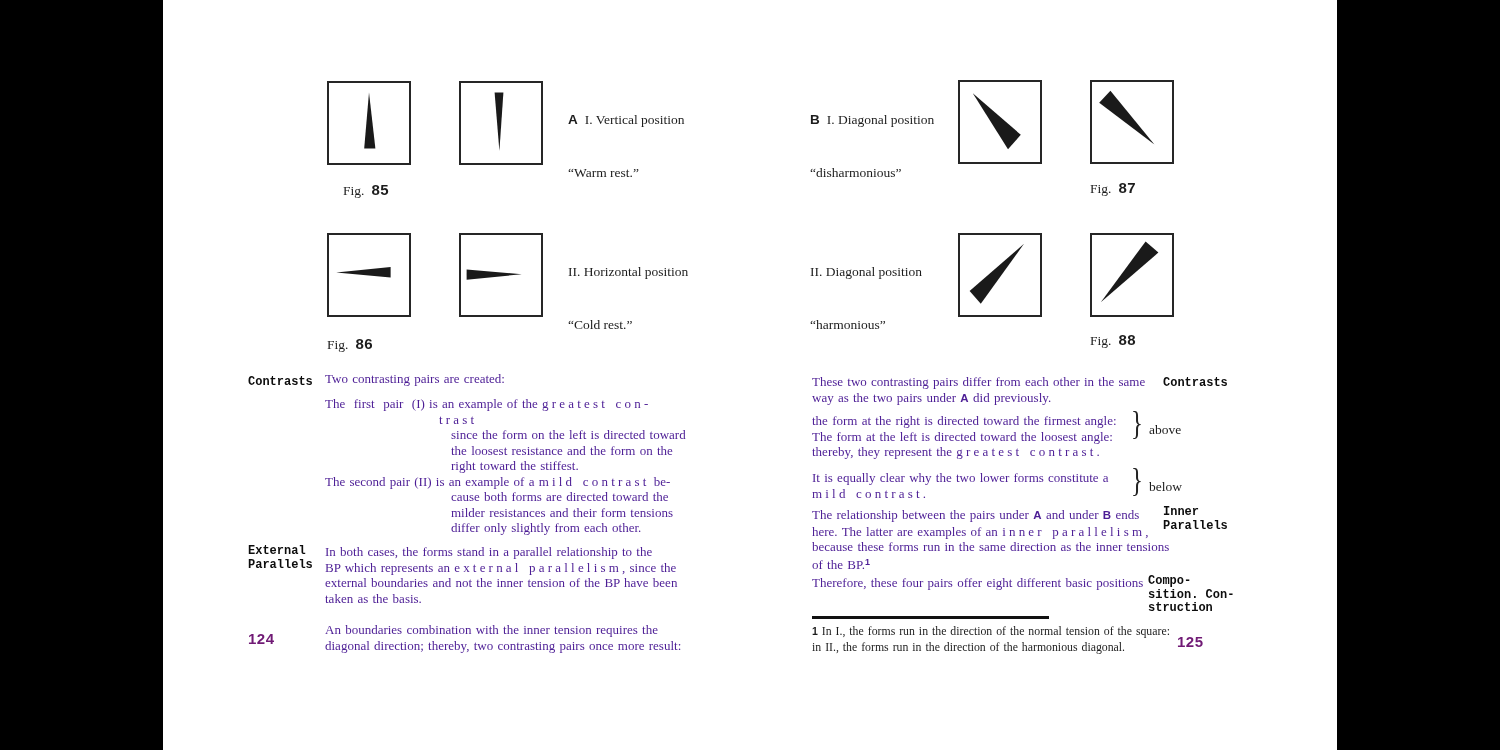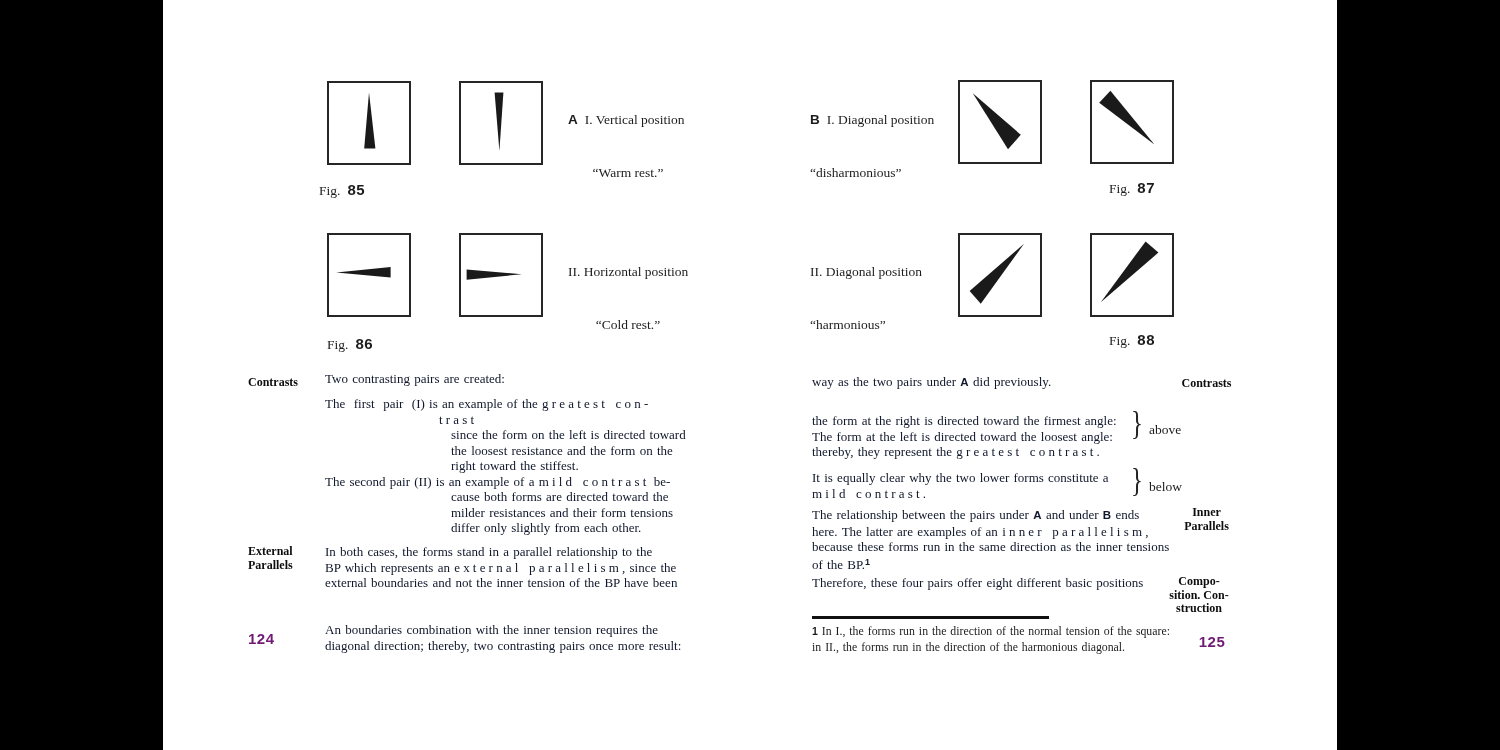--- a/index.html
+++ b/index.html
@@ -1,28 +1,28 @@
 <!DOCTYPE html>
 <html><head>
 <meta charset="utf-8">
 <style>
   html,body{margin:0;padding:0;width:1500px;height:750px;overflow:hidden;background:#000;}
   #stage{position:relative;width:1500px;height:660px;background:#000;font-family:"Liberation Serif",serif;}
   #paper{position:absolute;left:163px;top:0;width:1174px;height:750px;background:#ffffff;}
   .abs{position:absolute;}
-  .txt{font-size:13px;line-height:15.5px;color:#0f172a;white-space:pre;word-spacing:1px;}
+  .txt{font-size:13px;line-height:15.5px;color:#4c1d95;white-space:pre;word-spacing:1px;}
   .txt div{min-height:15.5px;}
   .ls{letter-spacing:3.2px;}
   .b{font-family:"Liberation Sans",sans-serif;font-weight:700;font-size:11.5px;letter-spacing:.2px;}
   .sup{font-family:"Liberation Sans",sans-serif;font-weight:700;font-size:9px;vertical-align:4px;}
   .fnb{font-family:"Liberation Sans",sans-serif;font-weight:700;font-size:10.5px;}
   .ind1{padding-left:114px;}
   .ind2{padding-left:126px;}
-  .mlabel{font-family:Liberation Serif, serif;font-weight:700;font-size:12px;line-height:13.5px;color:#0d0d0d;white-space:pre-line;}
-  .r{text-align:center;}
+  .mlabel{font-family:Liberation Mono, monospace;font-weight:700;font-size:12px;line-height:13.5px;color:#0d0d0d;white-space:pre-line;}
+  .r{text-align:left;}
   .figsq{position:absolute;width:84px;height:84px;border:2px solid #262626;background:#fff;box-sizing:border-box;}
   .figsq svg{width:100%;height:100%;display:block;}
   .figlabel{font-size:13.5px;color:#1c1c1c;}
   .figlabel .num{font-family:"Liberation Sans",sans-serif;font-weight:700;font-size:15px;margin-left:7px;letter-spacing:.5px;}
   .cap{font-size:13.5px;line-height:17.5px;color:#1c1c1c;white-space:pre;}
   .capb{font-family:"Liberation Sans",sans-serif;font-weight:700;font-size:13.5px;margin-right:7px;}
   .brace{font-size:33px;line-height:33px;color:#222;transform:scaleX(.75);transform-origin:left center;font-weight:400;}
   .sideword{font-size:13.5px;color:#1c1c1c;}
   .fnrule{position:absolute;height:3px;background:#111;}
   .fn{font-size:11.8px;line-height:15.5px;color:#1c1c1c;white-space:pre;word-spacing:1px;}
@@ -42,21 +42,21 @@
     </div>
     <div class="figsq" style="left:296px;top:81px">
       <svg viewBox="0 0 100 100" preserveAspectRatio="none">
           <polygon points="42,12 53,12 48,85" fill="#1a1a1a"></polygon>
         </svg>
     </div>
     <div class="abs cap" style="left:405px;top:76px;width:120px">
       <div><span class="capb">A</span><span>I. Vertical position</span></div>
       <div class="r">“Warm rest.”</div>
     </div>
-    <div class="abs figlabel" style="left:156px;top:181px">
+    <div class="abs figlabel" style="left:180px;top:181px">
       <span>Fig.</span><span class="num">85</span>
     </div>
 
     <div class="figsq" style="left:164px;top:233px">
       <svg viewBox="0 0 100 100" preserveAspectRatio="none">
           <polygon points="9,47 77,40 77,53" fill="#1a1a1a"></polygon>
         </svg>
     </div>
     <div class="figsq" style="left:296px;top:233px">
       <svg viewBox="0 0 100 100" preserveAspectRatio="none">
@@ -70,21 +70,21 @@
     <div class="abs figlabel" style="left:164px;top:335px">
       <span>Fig.</span><span class="num">86</span>
     </div>
 
     <div class="abs mlabel" style="left:85px;top:376px">Contrasts</div>
     <div class="abs txt" style="left:162px;top:371px"><div><span>Two contrasting pairs are created:</span></div></div>
     <div class="abs txt" style="left:162px;top:396px"><div><span>The  first  pair  (I) is an example of the </span><span class="ls">greatest con-</span></div><div class="ind1"><span class="ls">trast</span></div><div class="ind2"><span>since the form on the left is directed toward</span></div><div class="ind2"><span>the loosest resistance and the form on the</span></div><div class="ind2"><span>right toward the stiffest.</span></div><div><span>The second pair (II) is an example of a </span><span class="ls">mild contrast</span><span> be-</span></div><div class="ind2"><span>cause both forms are directed toward the</span></div><div class="ind2"><span>milder resistances and their form tensions</span></div><div class="ind2"><span>differ only slightly from each other.</span></div></div>
 
     <div class="abs mlabel" style="left:85px;top:545px">External
 Parallels</div>
-    <div class="abs txt" style="left:162px;top:544px"><div><span>In both cases, the forms stand in a parallel relationship to the</span></div><div><span>BP which represents an </span><span class="ls">external parallelism</span><span>, since the</span></div><div><span>external boundaries and not the inner tension of the BP have been</span></div></div>
+    <div class="abs txt" style="left:162px;top:544px"><div><span>In both cases, the forms stand in a parallel relationship to the</span></div><div><span>BP which represents an </span><span class="ls">external parallelism</span><span>, since the</span></div><div><span>external boundaries and not the inner tension of the BP have been</span></div><div><span>taken as the basis.</span></div></div>
     <div class="abs txt" style="left:162px;top:622px"><div><span>An boundaries combination with the inner tension requires the</span></div><div><span>diagonal direction; thereby, two contrasting pairs once more result:</span></div></div>
     <div class="abs pagenum" style="left:85px;top:630px">124</div>
 
     <div class="abs cap" style="left:647px;top:76px;width:135px">
       <div><span class="capb">B</span><span>I. Diagonal position</span></div>
       <div>“disharmonious”</div>
     </div>
     <div class="figsq" style="left:795px;top:80px">
       <svg viewBox="0 0 100 100" preserveAspectRatio="none">
           <polygon points="16,14 60,84 76,66" fill="#1a1a1a"></polygon>
@@ -110,21 +110,21 @@
     </div>
     <div class="figsq" style="left:927px;top:233px">
       <svg viewBox="0 0 100 100" preserveAspectRatio="none">
           <polygon points="11,84 67,8 83,22" fill="#1a1a1a"></polygon>
         </svg>
     </div>
     <div class="abs figlabel r" style="left:927px;top:331px;width:84px">
       <span>Fig.</span><span class="num">88</span>
     </div>
 
-    <div class="abs txt" style="left:649px;top:374px"><div><span>way as the two pairs under </span><span class="b">A</span><span> did previously.</span></div></div>
+    <div class="abs txt" style="left:649px;top:374px"><div><span>These two contrasting pairs differ from each other in the same</span></div><div><span>way as the two pairs under </span><span class="b">A</span><span> did previously.</span></div></div>
     <div class="abs mlabel r" style="left:1000px;top:377px;width:87px">Contrasts</div>
 
     <div class="abs txt" style="left:649px;top:413px"><div><span>the form at the right is directed toward the firmest angle:</span></div><div><span>The form at the left is directed toward the loosest angle:</span></div><div><span>thereby, they represent the </span><span class="ls">greatest contrast</span><span>.</span></div></div>
     <div class="abs brace" style="left:968px;top:407px">}</div>
     <div class="abs sideword" style="left:986px;top:422px">above</div>
 
     <div class="abs txt" style="left:649px;top:470px"><div><span>It is equally clear why the two lower forms constitute a</span></div><div><span class="ls">mild contrast</span><span>.</span></div></div>
     <div class="abs brace" style="left:968px;top:464px">}</div>
     <div class="abs sideword" style="left:986px;top:479px">below</div>
 

